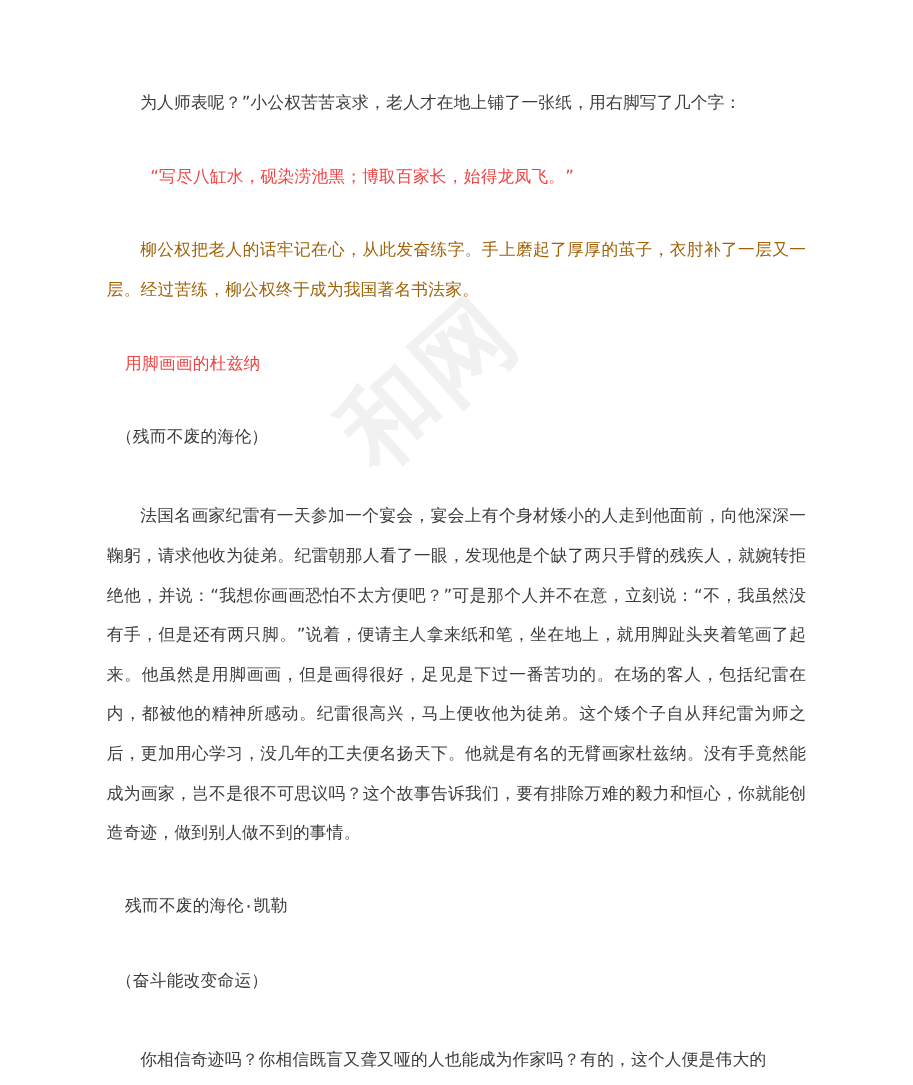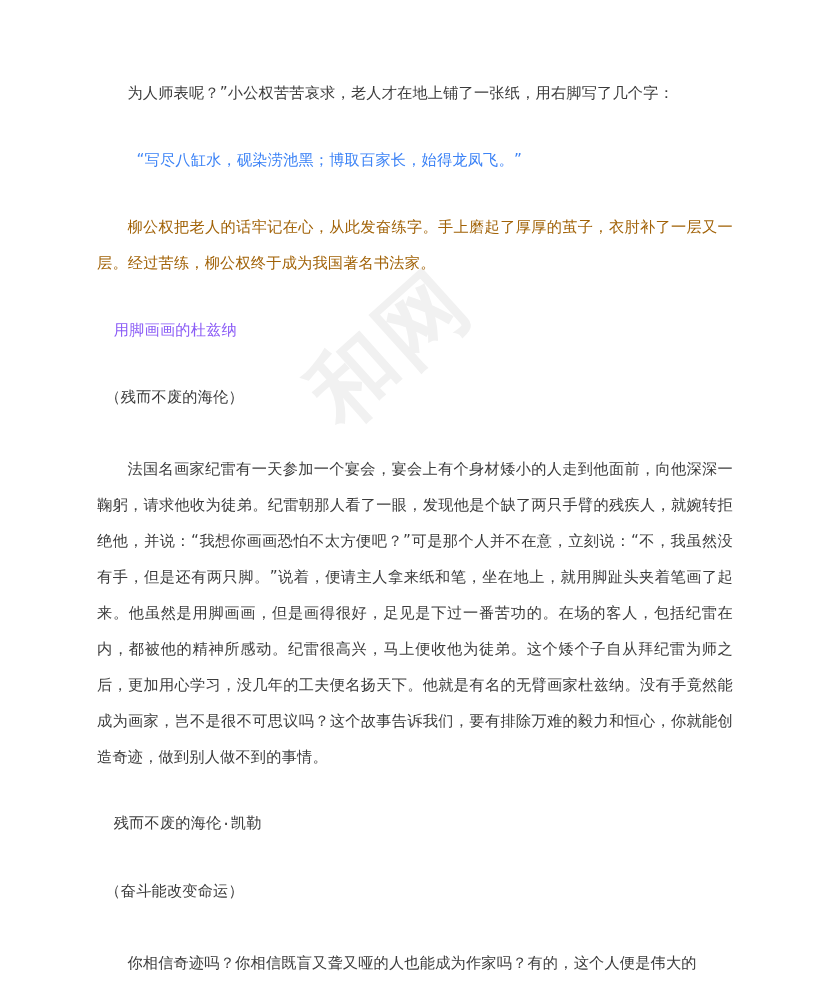--- a/index.html
+++ b/index.html
@@ -92,29 +92,29 @@
   <div id="watermark-layer">
     <div class="watermark" id="wm-main" style="color: rgb(241, 241, 241);">和网</div>
   </div>
 
   <div id="content">
 
     <p class="para indent-2" style="color: rgb(59, 59, 59);">为人师表呢？”小公权苦苦哀求，老人才在地上铺了一张纸，用右脚写了几个字：</p>
 
     <div class="gap-md"></div>
 
-    <p class="para indent-quote" style="color: #3b82f6;">“写尽八缸水，砚染涝池黑；博取百家长，始得龙凤飞。”</p>
+    <p class="para indent-quote" style="color: #ef4444;">“写尽八缸水，砚染涝池黑；博取百家长，始得龙凤飞。”</p>
 
     <div class="gap-md"></div>
 
     <p class="para indent-2 block-justify" style="color: #a16207;">柳公权把老人的话牢记在心，从此发奋练字。手上磨起了厚厚的茧子，衣肘补了一层又一层。经过苦练，柳公权终于成为我国著名书法家。</p>
 
     <div class="gap-md"></div>
 
-    <p class="para indent-head" style="color: #8b5cf6;">用脚画画的杜兹纳</p>
+    <p class="para indent-head" style="color: #ef4444;">用脚画画的杜兹纳</p>
 
     <div class="gap-md"></div>
 
     <p class="para indent-sub" style="color: rgb(59, 59, 59);">（残而不废的海伦）</p>
 
     <div class="gap-lg"></div>
 
     <p class="para indent-2 block-justify" style="color: rgb(59, 59, 59);">法国名画家纪雷有一天参加一个宴会，宴会上有个身材矮小的人走到他面前，向他深深一鞠躬，请求他收为徒弟。纪雷朝那人看了一眼，发现他是个缺了两只手臂的残疾人，就婉转拒绝他，并说：“我想你画画恐怕不太方便吧？”可是那个人并不在意，立刻说：“不，我虽然没有手，但是还有两只脚。”说着，便请主人拿来纸和笔，坐在地上，就用脚趾头夹着笔画了起来。他虽然是用脚画画，但是画得很好，足见是下过一番苦功的。在场的客人，包括纪雷在内，都被他的精神所感动。纪雷很高兴，马上便收他为徒弟。这个矮个子自从拜纪雷为师之后，更加用心学习，没几年的工夫便名扬天下。他就是有名的无臂画家杜兹纳。没有手竟然能成为画家，岂不是很不可思议吗？这个故事告诉我们，要有排除万难的毅力和恒心，你就能创造奇迹，做到别人做不到的事情。</p>
 
     <div class="gap-md"></div>

